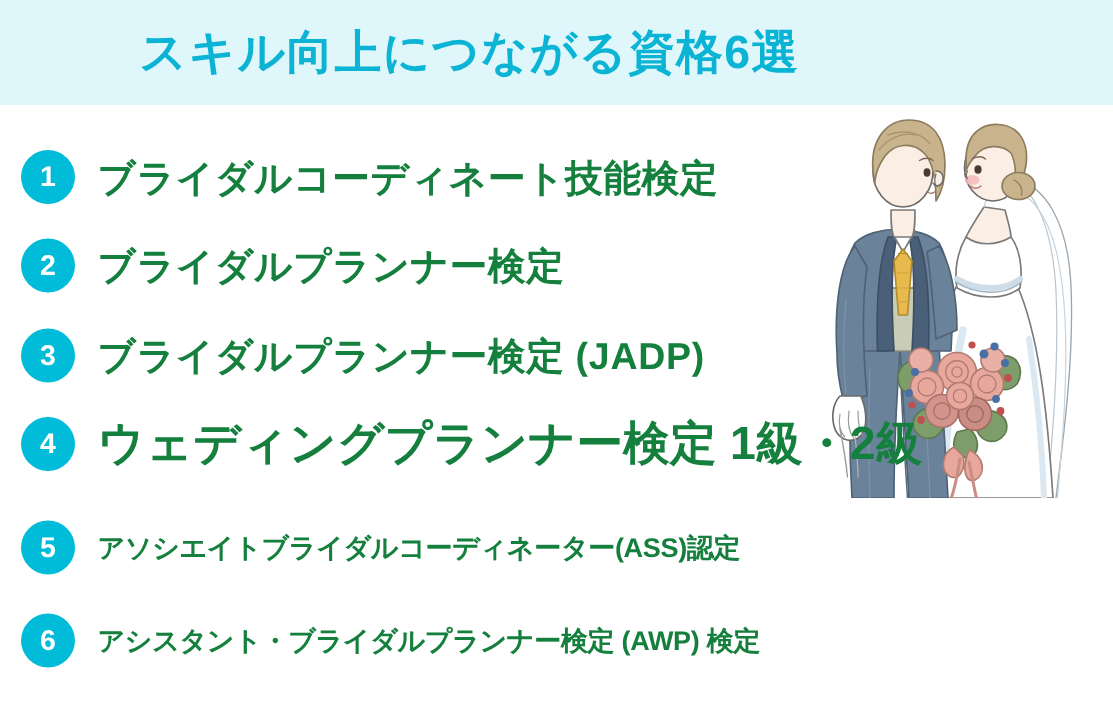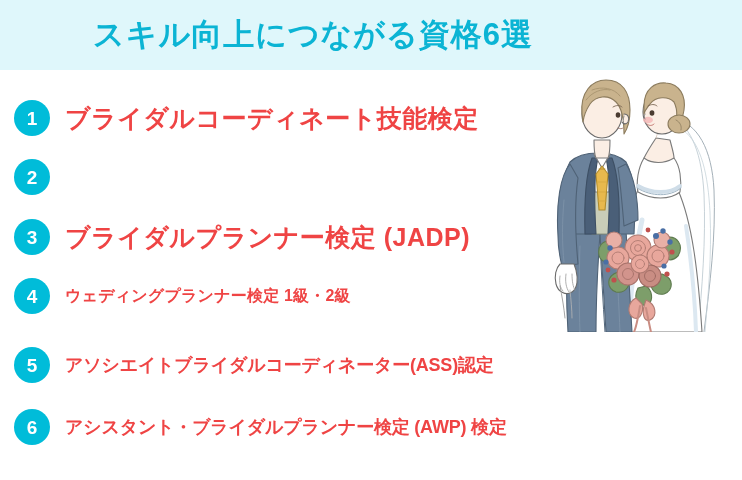--- a/index.html
+++ b/index.html
@@ -77,26 +77,26 @@
     color: #ffffff;
     font-size: 19px;
     font-weight: bold;
     display: flex;
     align-items: center;
     justify-content: center;
     line-height: 1;
   }
   .item-label {
     margin-left: 15px;
-    color: #ef4444;
+    color: #15803d;
     font-weight: bold;
     white-space: nowrap;
   }
   .sz-a .item-label { font-size: 25px; letter-spacing: 0.5px; }
-  .sz-b .item-label { font-size: 16px; letter-spacing: 0.2px; }
+  .sz-b .item-label { font-size: 31px; letter-spacing: 0.2px; }
   .sz-c .item-label { font-size: 18px; letter-spacing: -0.2px; }
 
   .row1 { top: 26px; }
   .row2 { top: 85px; }
   .row3 { top: 145px; }
   .row4 { top: 204px; }
   .row5 { top: 273px; }
   .row6 { top: 335px; }
 </style>
 </head>
@@ -239,20 +239,21 @@
 
   <div id="cert-list">
 
     <div class="list-item row1 sz-a">
       <span class="badge">1</span>
       <span class="item-label">ブライダルコーディネート技能検定</span>
     </div>
 
     <div class="list-item row2 sz-a">
       <span class="badge">2</span>
+      <span class="item-label">ブライダルプランナー検定</span>
     </div>
 
     <div class="list-item row3 sz-a">
       <span class="badge">3</span>
       <span class="item-label">ブライダルプランナー検定 (JADP)</span>
     </div>
 
     <div class="list-item row4 sz-b">
       <span class="badge">4</span>
       <span class="item-label">ウェディングプランナー検定 1級・2級</span>

